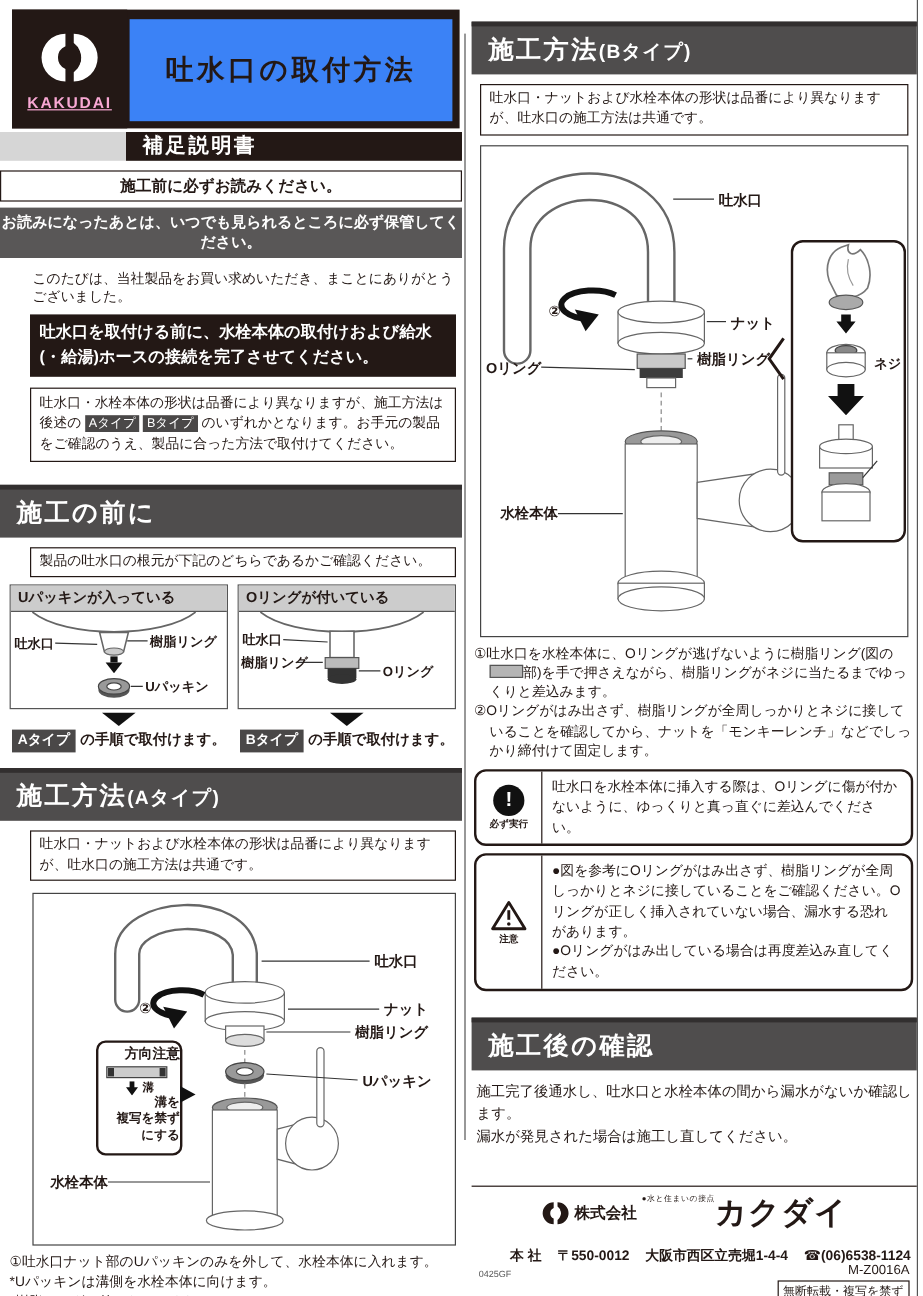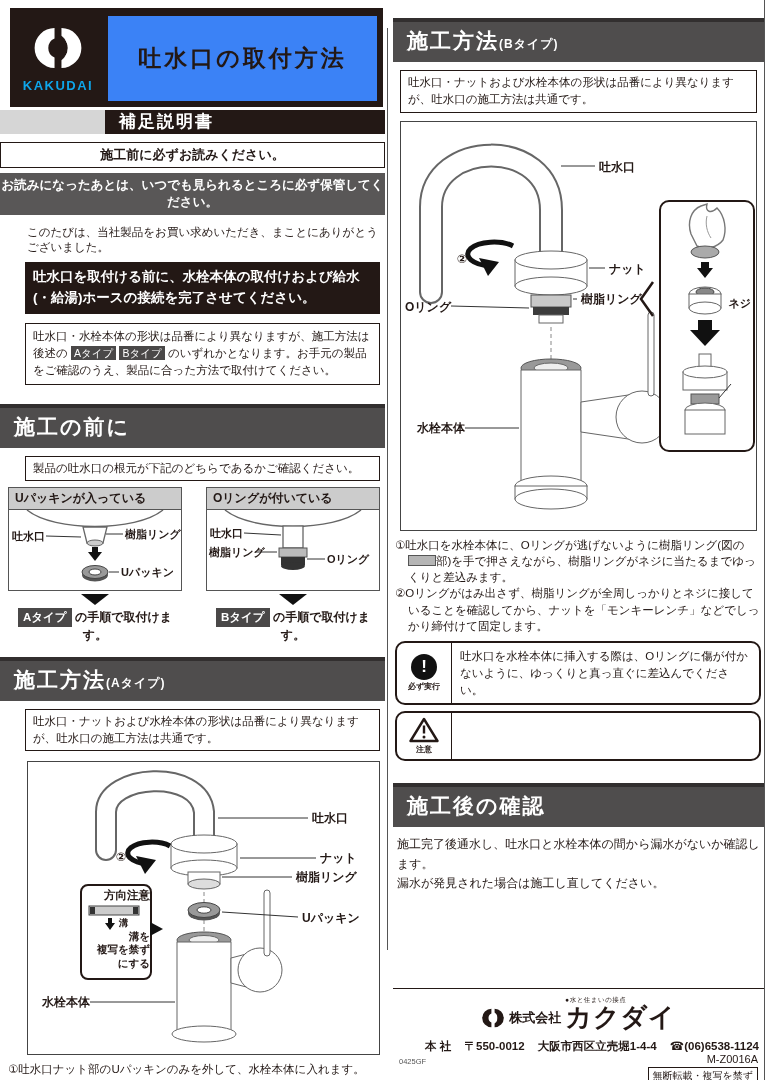--- a/index.html
+++ b/index.html
@@ -4,39 +4,39 @@
 <style>
   html,body{margin:0;padding:0;}
   body{width:769px;height:1080px;position:relative;background:#fff;overflow:hidden;
        font-family:"Liberation Sans","DejaVu Sans",sans-serif;color:#231815;}
   .col-left{position:absolute;left:0;top:8px;width:385px;}
   .col-right{position:absolute;left:393px;top:18px;width:371px;}
   .vline{position:absolute;width:1px;background:#555;}
   
   .hdr{display:flex;margin:0 2px 0 10px;height:99px;background:#231815;}
   .hdr-logo{width:96px;background:#231815;display:flex;flex-direction:column;align-items:center;justify-content:center;gap:4px;}
-  .hdr-logo .brand{color:#0ea5e9;font-weight:bold;font-size:13px;letter-spacing:1.5px;}
+  .hdr-logo .brand{color:#f9a8d4;font-weight:bold;font-size:13px;letter-spacing:1.5px;text-decoration:underline;}
   .hdr-title{flex:1;background:#3b82f6;margin:8px 6px 6px 2px;display:flex;align-items:center;justify-content:center;
              font-size:23px;font-weight:bold;letter-spacing:3px;}
   .supp-row{display:flex;margin-top:3px;height:24px;}
   .supp-gray{width:105px;background:#d6d6d6;}
   .supp-bar{flex:1;background:#231815;color:#fff;font-weight:bold;font-size:17px;line-height:24px;padding-left:14px;letter-spacing:2px;}
   .read-box{border:1px solid #231815;margin-top:8px;text-align:center;font-weight:bold;font-size:13px;padding:3px 0;}
   .keep-bar{background:#595757;color:#fff;font-weight:bold;font-size:12.5px;text-align:center;padding:4px 0;margin-top:5px;}
   .thanks{margin:10px 5px 0 27px;font-size:11.5px;}
   .req-box{background:#231815;color:#fff;font-weight:bold;font-size:13.5px;line-height:1.55;margin:7px 5px 0 25px;padding:5px 8px;}
   .type-box{border:1px solid #231815;margin:9px 5px 0 25px;padding:4px 7px;font-size:11.5px;line-height:1.5;}
   .badge{display:inline-block;background:#4a4848;color:#fff;font-size:10.5px;padding:0 3px;line-height:14px;}
   
   .secbar{background:#4f4d4d;border-top:4px solid #322f2f;color:#fff;font-weight:bold;font-size:21px;
           letter-spacing:2px;padding:5px 0 7px 14px;}
-  .secbar .sub{font-size:12px;letter-spacing:1px;}
+  .secbar .sub{font-size:16px;letter-spacing:1px;}
   .note-box{border:1px solid #231815;font-size:11.5px;line-height:1.5;padding:3px 7px;}
   
-  .pair{display:flex;gap:24px;margin:6px 5px 0 8px;}
+  .pair{display:flex;gap:8px;margin:6px 5px 0 8px;}
   .pcol{flex:1;}
   .pbox{border:1px solid #555;}
   .pbox-h{background:#ccc;border-bottom:1px solid #555;font-weight:bold;font-size:12px;padding:2px 6px;}
   .pbox-b{position:relative;height:80px;}
   .mini-label{position:absolute;font-size:11px;font-weight:bold;white-space:nowrap;}
   .tri-down{width:0;height:0;border-left:14px solid transparent;border-right:14px solid transparent;
             border-top:11px solid #111;margin:3px auto 0;}
   .badge-line{text-align:center;font-size:12px;font-weight:bold;margin-top:3px;}
   .badge-line .badge{font-size:11.5px;line-height:17px;padding:1px 5px;}
   
@@ -53,21 +53,21 @@
   .warn-ic{width:54px;border-right:1px solid #231815;display:flex;flex-direction:column;align-items:center;justify-content:center;padding:4px 0;}
   .warn-ic .cap{font-size:8px;font-weight:bold;margin-top:1px;}
   .warn-tx{flex:1;font-size:11.5px;line-height:1.45;padding:5px 8px;display:flex;flex-direction:column;justify-content:center;}
   .excl-circle{width:26px;height:26px;border-radius:50%;background:#111;color:#fff;font-weight:bold;font-size:17px;
                display:flex;align-items:center;justify-content:center;}
   .after-text{font-size:12px;line-height:1.6;margin:8px 4px 0 4px;}
   
   .footer{position:absolute;left:393px;top:988px;width:371px;height:88px;border-top:1px solid #231815;}
   .f-logo-row{position:absolute;top:8px;left:0;right:0;display:flex;align-items:flex-end;justify-content:center;gap:4px;}
   .f-kk{font-size:13px;font-weight:bold;padding-bottom:3px;}
-  .f-stack{display:flex;flex-direction:column;align-items:flex-start;line-height:1;}
+  .f-stack{display:flex;flex-direction:row;align-items:flex-start;line-height:1;}
   .f-tag{font-size:6.5px;letter-spacing:.5px;}
   .f-name{font-size:26px;font-weight:bold;letter-spacing:1px;}
   .f-addr{position:absolute;top:50px;left:0;right:0;text-align:right;font-size:11.5px;font-weight:bold;white-space:nowrap;}
   .f-addr span{margin:0 5px;}
   .f-codeL{position:absolute;left:6px;top:68px;font-size:7.5px;color:#555;}
   .f-codeR{position:absolute;right:6px;top:64px;font-size:11px;text-align:right;}
   .f-notice{border:1px solid #231815;font-size:10px;padding:1px 4px;margin-top:2px;display:inline-block;}
   svg{display:block;}
 </style>
 </head>
@@ -318,20 +318,24 @@
 
   <div class="warn-box" style="margin:6px 3px 0 2px;">
     <div class="warn-ic">
       <svg width="30" height="26" viewBox="0 0 30 26">
         <path d="M15,2 L28.5,24 H1.5 Z" fill="#fff" stroke="#231815" stroke-width="2.4" stroke-linejoin="round"></path>
         <rect x="13.8" y="8.5" width="2.4" height="8" fill="#231815"></rect>
           <circle cx="15" cy="20" r="1.5" fill="#231815"></circle>
       </svg>
       <span class="cap">注意</span>
     </div>
+    <div class="warn-tx">
+      <div>●図を参考にOリングがはみ出さず、樹脂リングが全周しっかりとネジに接していることをご確認ください。Oリングが正しく挿入されていない場合、漏水する恐れがあります。</div>
+      <div>●Oリングがはみ出している場合は再度差込み直してください。</div>
+    </div>
   </div>
 
   <div class="secbar" style="margin-top:22px;">施工後の確認</div>
   <div class="after-text">
     <div>施工完了後通水し、吐水口と水栓本体の間から漏水がないか確認します。</div>
     <div>漏水が発見された場合は施工し直してください。</div>
   </div>
 </div>
 
 <div class="footer">

